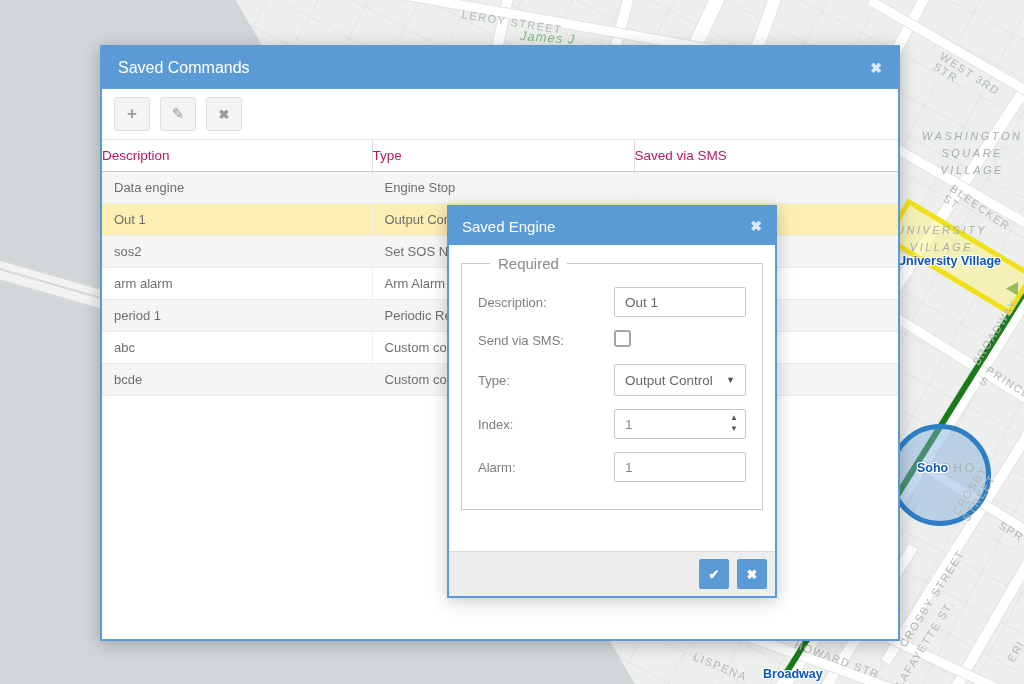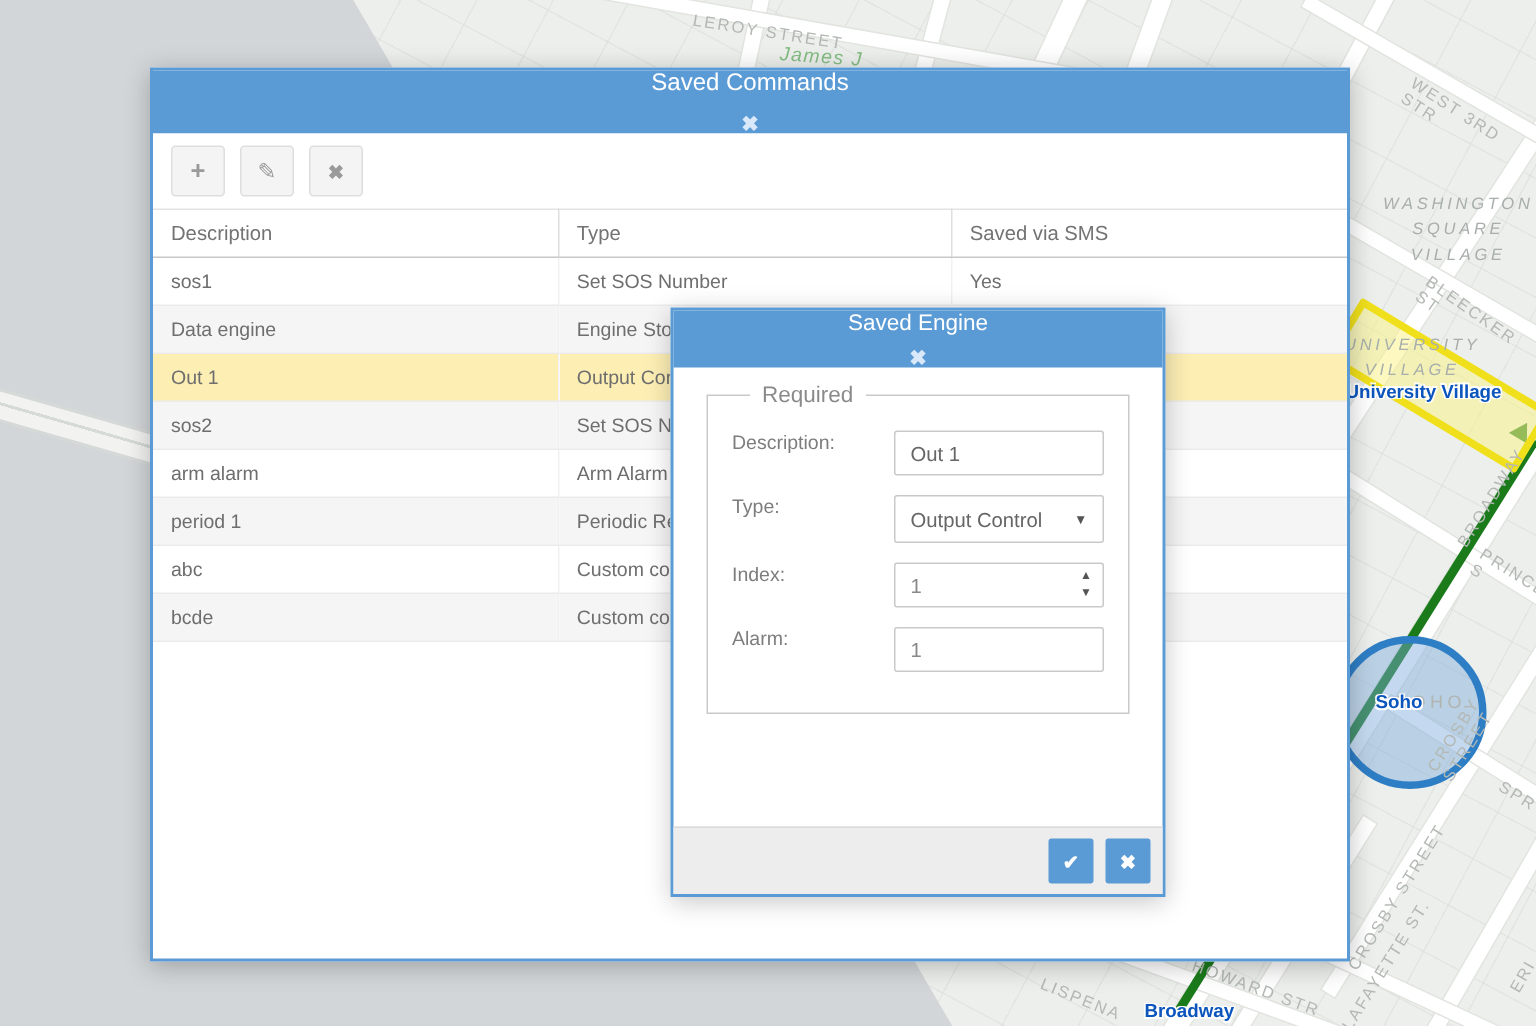--- a/index.html
+++ b/index.html
@@ -35,50 +35,50 @@
   .ml.park-lb{color:#84bd84;font-size:13px;font-style:italic;letter-spacing:1px;}
   .ml.geo-lb{color:#0b55bd;font-size:12.5px;font-weight:bold;
         text-shadow:-1px -1px 0 #fff,1px -1px 0 #fff,-1px 1px 0 #fff,1px 1px 0 #fff;}
   .ml.ghost-lb{color:#b0b5b1;font-size:12px;letter-spacing:3px;}
 
   
   .dialog{position:absolute;left:100px;top:45px;width:796px;height:592px;
         background:#fff;border:2px solid #5b9bd5;z-index:10;
         box-shadow:0 3px 16px rgba(0,0,0,0.25);}
   .titlebar{height:42px;background:#5b9bd5;display:flex;align-items:center;
-        justify-content:space-between;padding:0 16px;box-sizing:border-box;flex-direction:column;}
+        justify-content:space-between;padding:0 16px;box-sizing:border-box;}
   .titlebar .t{color:#fff;font-size:16px;}
   .close-x{color:#d9e9f9;font-size:14px;font-weight:bold;cursor:pointer;line-height:1;}
   .toolbar{padding:8px 12px;display:flex;gap:10px;background:#fff;}
   .tbtn{width:36px;height:34px;background:#f4f4f4;border:1px solid #dedede;border-radius:3px;
         color:#9a9a9a;font-size:17px;display:flex;align-items:center;justify-content:center;
         cursor:pointer;box-sizing:border-box;}
   table.cmds{width:100%;border-collapse:collapse;table-layout:fixed;}
   table.cmds col.c1{width:270px;} table.cmds col.c2{width:262px;}
-  table.cmds th{font-weight:400;text-align:left;color:#737373;font-size:13.5px;
-        padding:8px 12px;border-top:1px solid #e3e3e3;border-bottom:1px solid #c8c8c8;
+  table.cmds th{font-weight:400;text-align:left;color:#be185d;font-size:13.5px;
+        padding:8px 0;border-top:1px solid #e3e3e3;border-bottom:1px solid #c8c8c8;
         border-right:1px solid #dedede;}
   table.cmds th:last-child{border-right:none;}
   table.cmds td{font-size:13px;color:#6e6e6e;padding:8px 12px;
         border-bottom:1px solid #ebebeb;border-right:1px solid #f1f1f1;
         overflow:hidden;white-space:nowrap;}
   table.cmds td:last-child{border-right:none;}
   tr.alt{background:#f5f5f5;}
   tr.selected{background:#fdeeb4;}
 
   
   .modal{position:absolute;left:447px;top:205px;width:330px;height:393px;
         background:#fff;border:2px solid #5b9bd5;z-index:20;box-sizing:border-box;
         box-shadow:0 3px 16px rgba(0,0,0,0.22);display:flex;flex-direction:column;}
   .modal .titlebar{height:38px;flex:none;padding:0 13px;}
   .modal .titlebar .t{font-size:15px;}
   .modal-body{flex:1;padding:6px 12px 0;}
-  fieldset.req{border:1px solid #c9c9c9;margin:4px 10px 0;padding:2px 16px 14px;}
+  fieldset.req{border:1px solid #c9c9c9;margin:4px 0 0;padding:2px 16px 14px;}
   fieldset.req legend{font-size:15px;color:#8a8a8a;padding:0 8px;margin-left:12px;}
-  .frow{display:flex;align-items:flex-start;margin:13px 0;}
+  .frow{display:flex;align-items:center;margin:13px 0;gap:28px;}
   .frow label{width:108px;flex:none;font-size:13px;color:#7d7d7d;}
   .fctl{flex:1;position:relative;}
   .tinput{width:100%;box-sizing:border-box;height:30px;border:1px solid #c9c9c9;
         border-radius:2px;padding:0 10px;font-size:13.5px;color:#888;background:#fff;
         font-family:"Liberation Sans",sans-serif;outline:none;}
   .tinput.dark{color:#666;}
   .cbx{width:17px;height:17px;border:2px solid #a5a5a5;border-radius:3px;background:#fff;
         appearance:none;-webkit-appearance:none;margin:0;cursor:pointer;}
   .selbox{height:30px;border:1px solid #c9c9c9;border-radius:2px;background:#fff;
         display:flex;align-items:center;padding:0 10px;font-size:13.5px;color:#666;
@@ -172,25 +172,20 @@
           <col>
         </colgroup>
       <thead>
         <tr>
           <th>Description</th>
           <th>Type</th>
           <th>Saved via SMS</th>
         </tr>
       </thead>
       <tbody id="cmd-rows">
-          <tr>
-            <td>sos1</td>
-            <td>Set SOS Number</td>
-            <td>Yes</td>
-          </tr>
           <tr class="alt">
             <td>Data engine</td>
             <td>Engine Stop</td>
             <td></td>
           </tr>
           <tr class="selected">
             <td>Out 1</td>
             <td>Output Control</td>
             <td></td>
           </tr>
@@ -232,20 +227,26 @@
       <fieldset class="req">
         <legend>Required</legend>
 
         <div class="frow">
           <label>Description:</label>
           <div class="fctl">
             <input class="tinput dark" type="text" value="Out 1" style="">
           </div>
         </div>
 
+        <div class="frow">
+          <label>Send via SMS:</label>
+          <div class="fctl" style="flex:none;">
+            <input class="cbx" type="checkbox" id="sms-cbx" style="">
+          </div>
+        </div>
 
         <div class="frow">
           <label>Type:</label>
           <div class="fctl">
             <div class="selbox">
               <span>Output Control</span>
               <span class="arrow">▼</span>
             </div>
           </div>
         </div>

